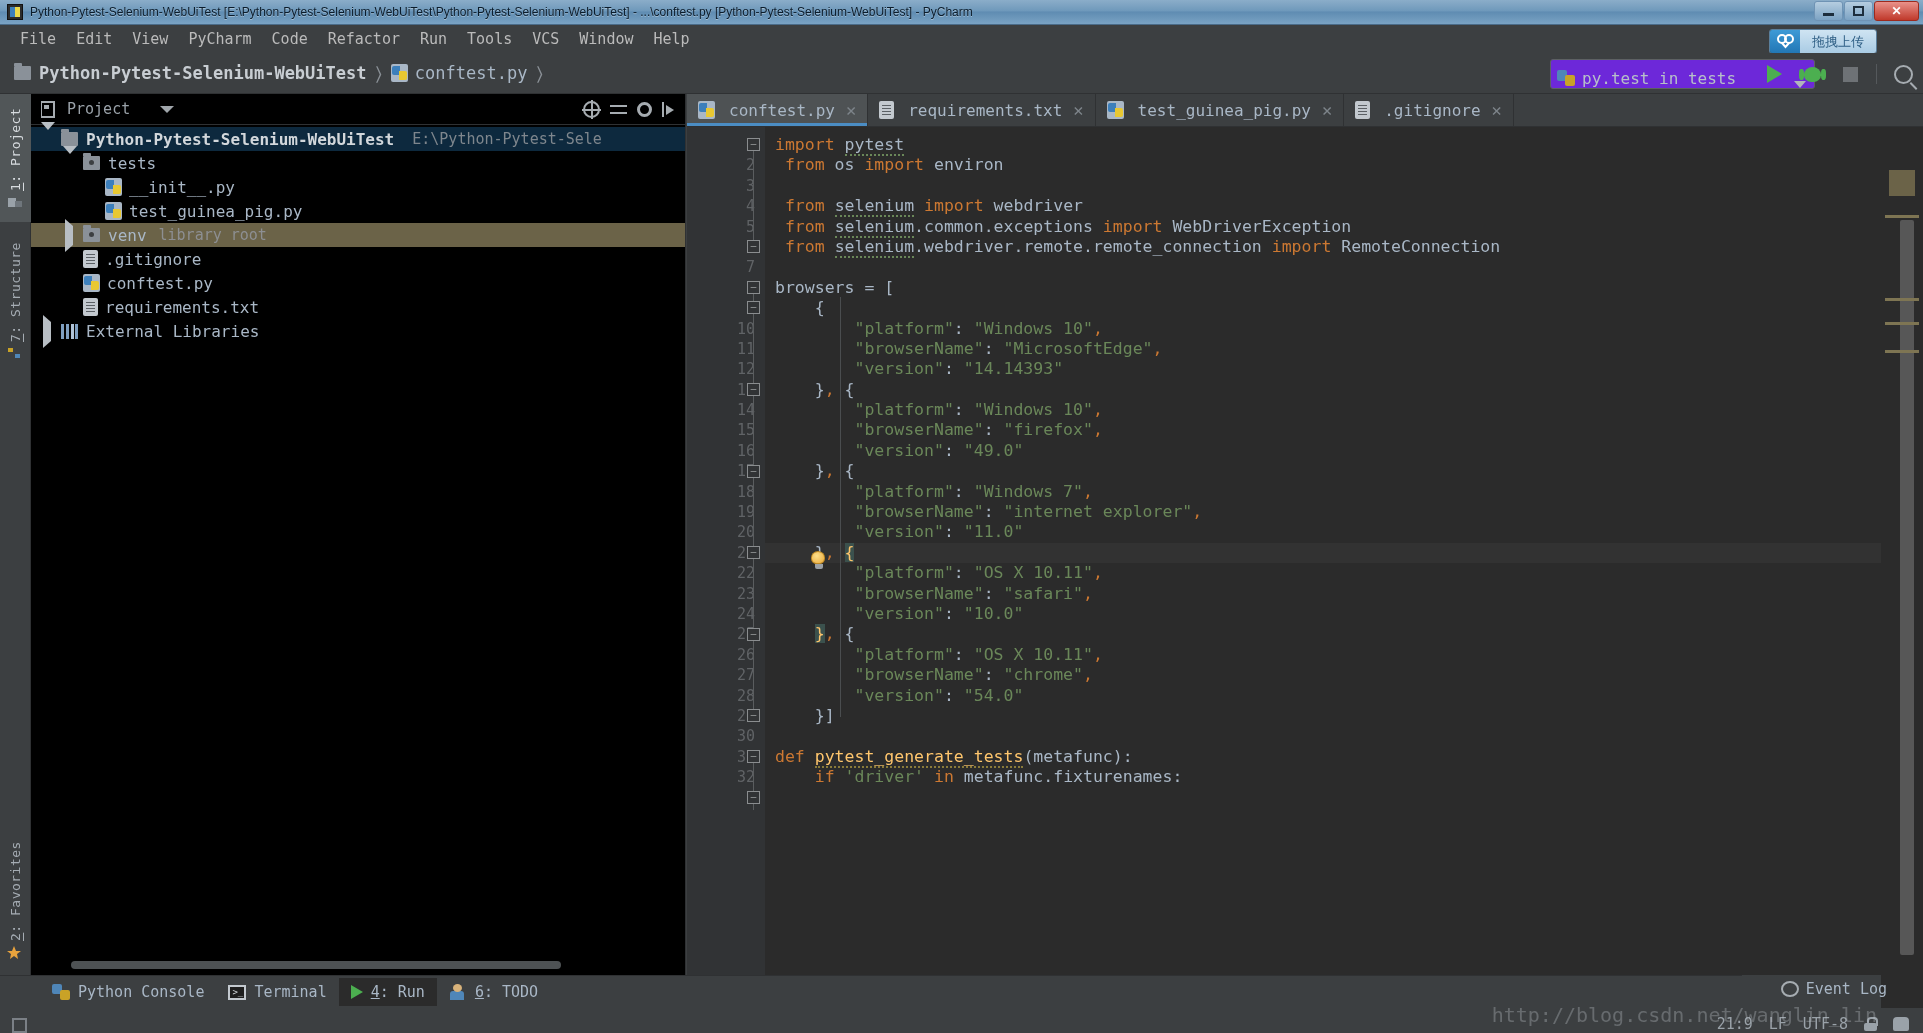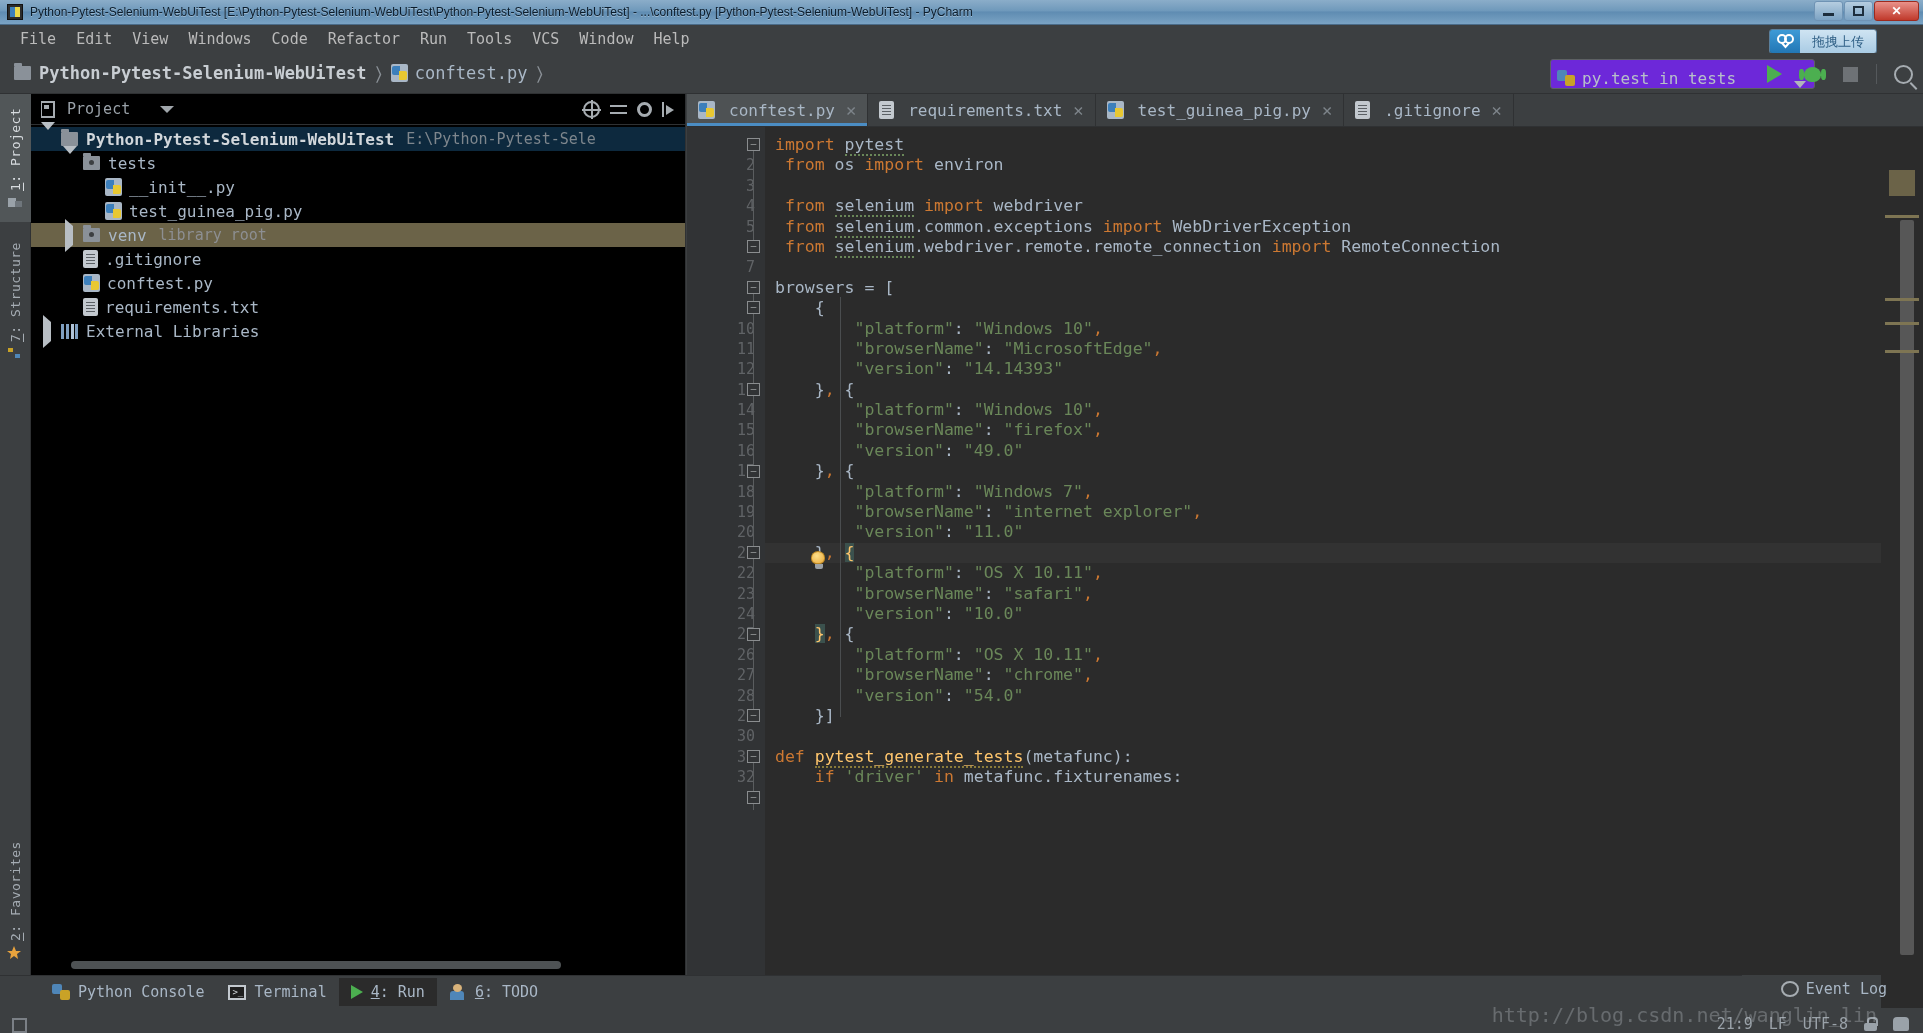--- a/index.html
+++ b/index.html
@@ -196,21 +196,21 @@
   .trow {
     height: 24px; display: flex; align-items: center; white-space: nowrap;
     padding-left: 8px;
   }
   .trow.sel { background: #0d293e; }
   .trow.venv { background: #6b6348; }
   .tw { display:inline-block; width: 22px; flex: 0 0 22px; }
   .arrow-d { width:0;height:0;border-left:7px solid transparent;border-right:7px solid transparent;border-top:8px solid #b8bec4;margin-left:2px; }
   .arrow-r { width:0;height:0;border-top:7px solid transparent;border-bottom:7px solid transparent;border-left:8px solid #b8bec4;margin-left:4px; }
   .t-label.bold { font-weight: bold; color: #d2d7db; }
-  .t-path { color: #7e868d; margin-left: 12px; font-size: 15px; }
+  .t-path { color: #7e868d; margin-left: 18px; font-size: 15px; }
   .t-tag { color: #8d8f92; margin-left: 12px; font-size: 15px; }
   .ico-folder-src {
     display:inline-block;width:17px;height:14px;background:#8a9199;border-radius:1px;position:relative;margin-right:8px;
   }
   .ico-folder-src::before{content:"";position:absolute;left:0;top:-3px;width:8px;height:3px;background:#8a9199;border-radius:1px 1px 0 0;}
   .ico-folder-src::after{content:"";position:absolute;left:6px;top:4px;width:5px;height:5px;background:#3c3f41;border-radius:50%;}
   .ico-lib{display:inline-block;width:17px;height:15px;margin-right:8px;position:relative;}
   .ico-lib::before{
     content:"";position:absolute;left:0;top:0;width:3px;height:15px;background:#7f9fc0;
     box-shadow: 5px 0 0 #7f9fc0, 10px 0 0 #b0c4d8, 14px 0 0 #7f9fc0;
@@ -349,21 +349,21 @@
           <span class="glyph-max"></span>
         </div>
       <div class="wc close">✕</div>
     </div>
   </div>
 
   <div class="menubar">
     <div class="menu-item">File</div>
     <div class="menu-item">Edit</div>
     <div class="menu-item">View</div>
-    <div class="menu-item">Windows</div>
+    <div class="menu-item">PyCharm</div>
     <div class="menu-item">Code</div>
     <div class="menu-item">Refactor</div>
     <div class="menu-item">Run</div>
     <div class="menu-item">Tools</div>
     <div class="menu-item">VCS</div>
     <div class="menu-item">Window</div>
     <div class="menu-item">Help</div>
   </div>
 
   <div class="upload-badge">

